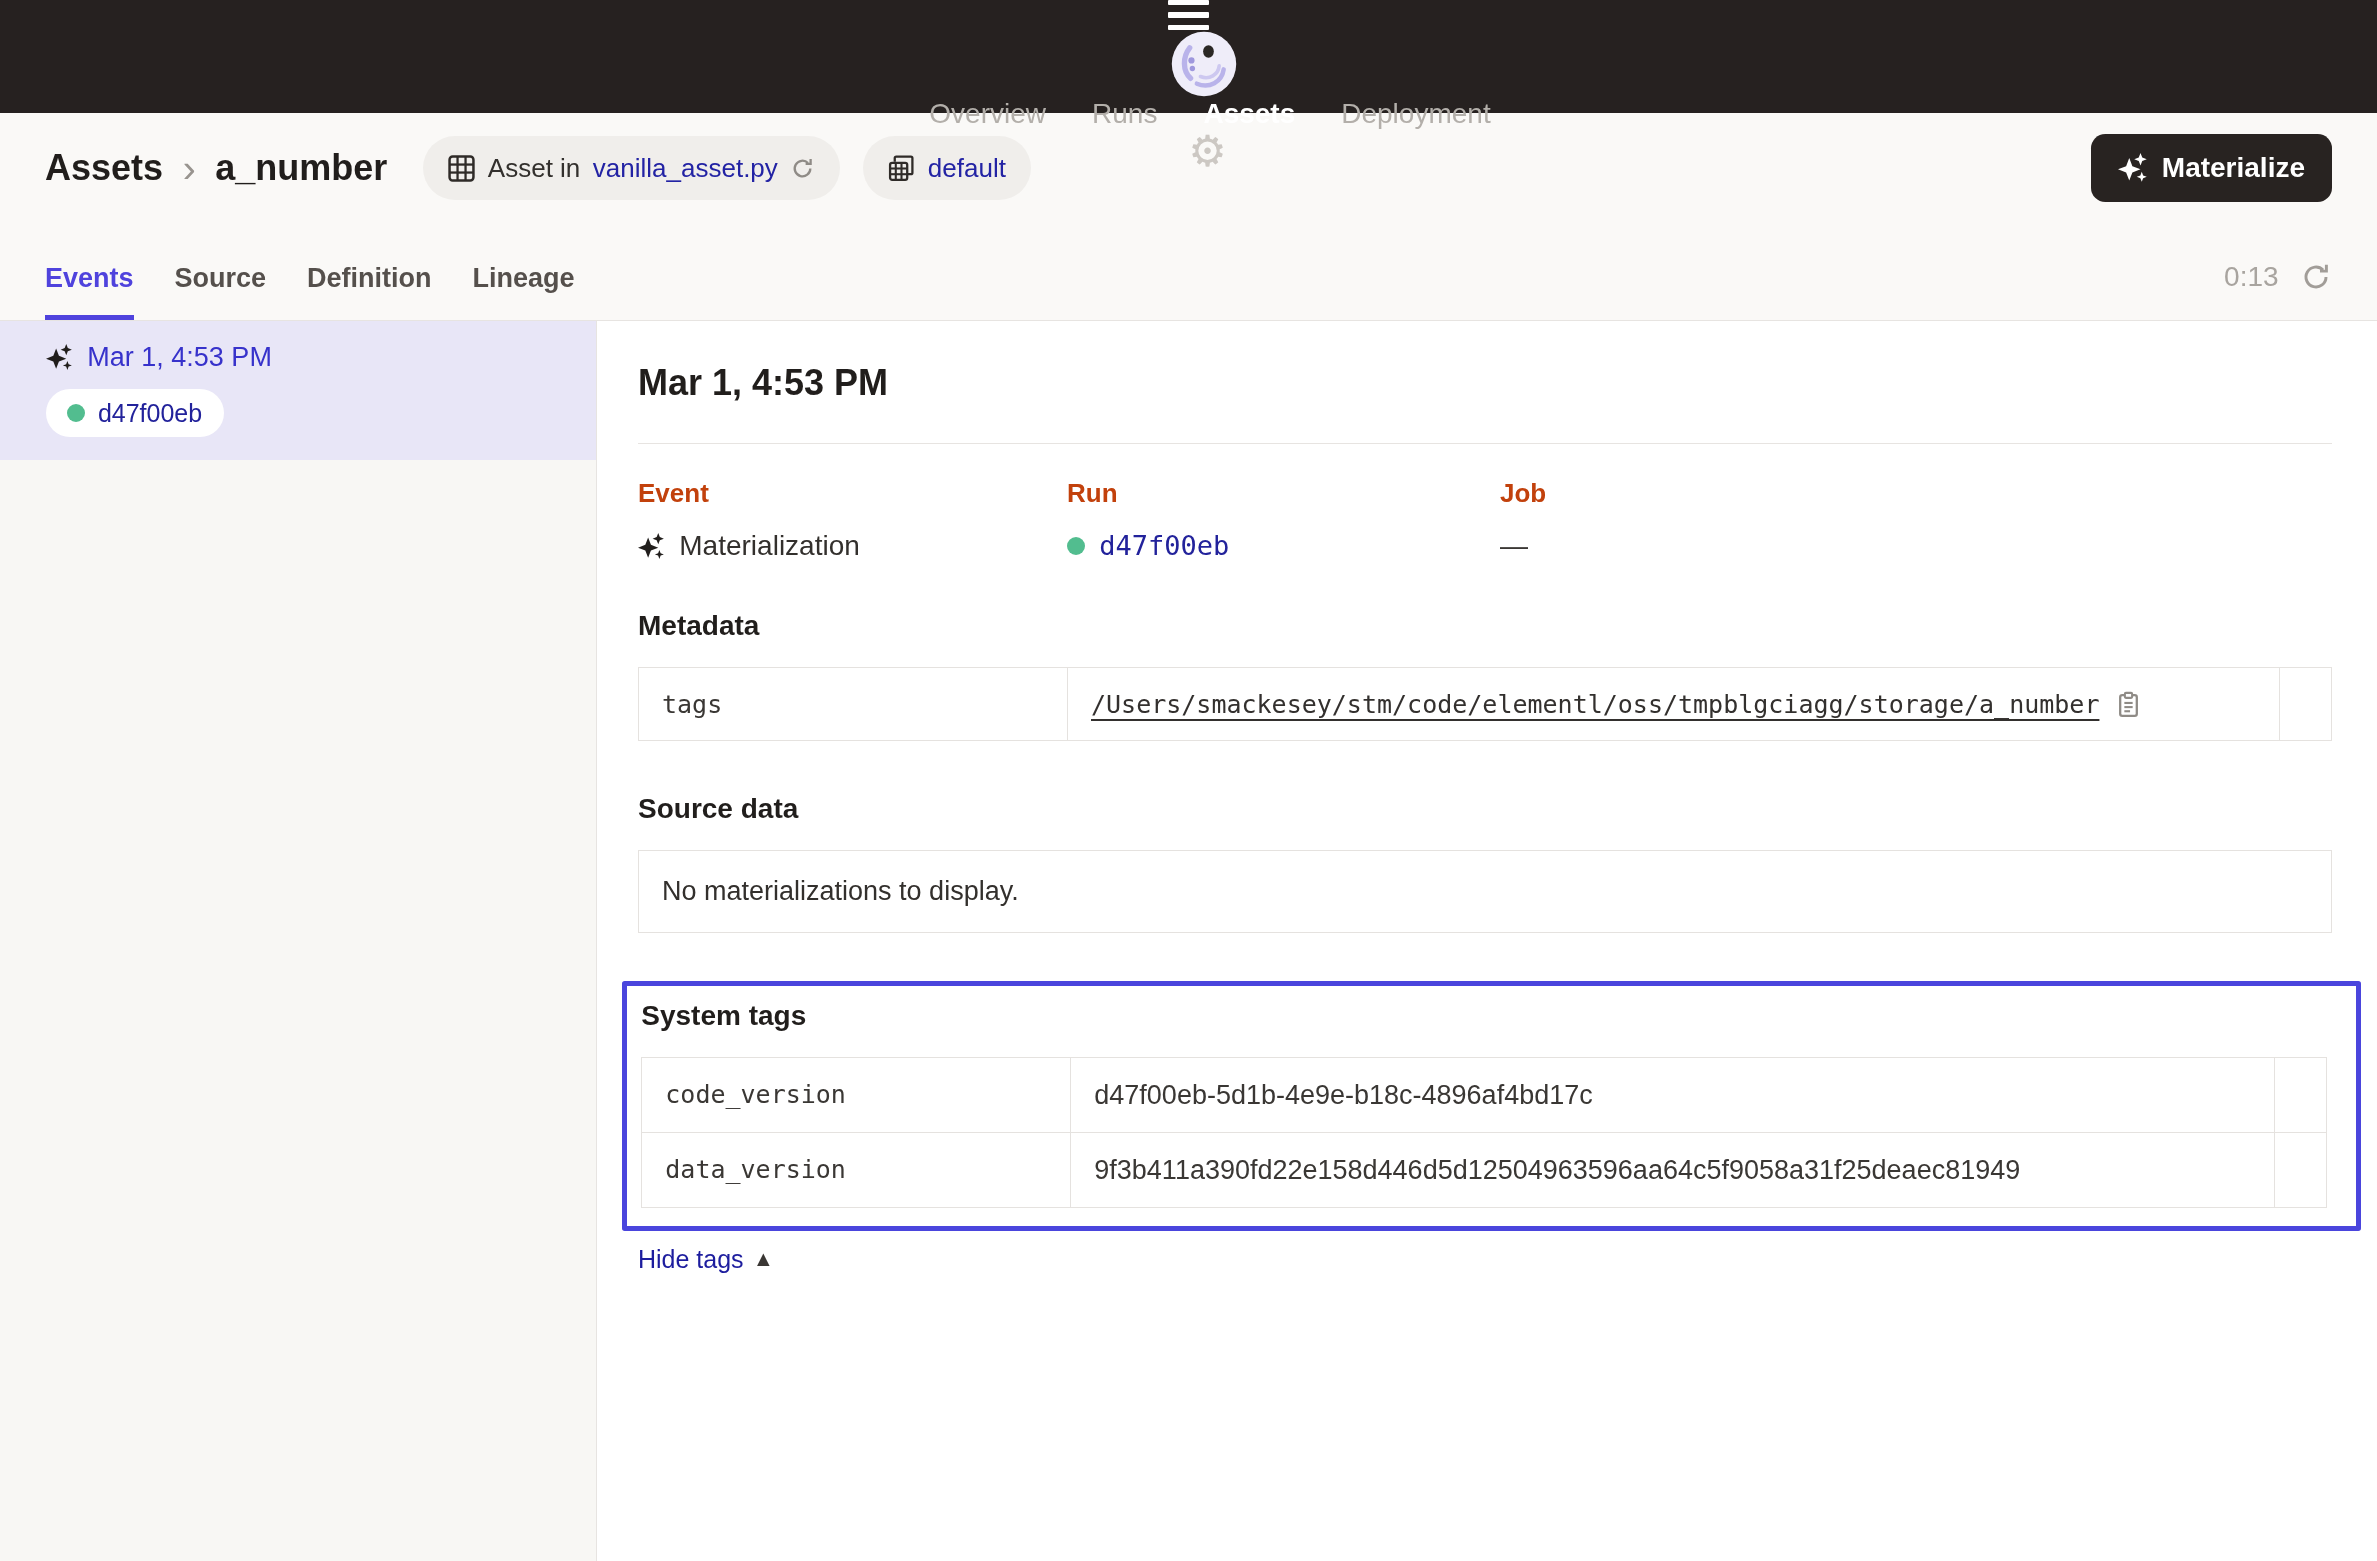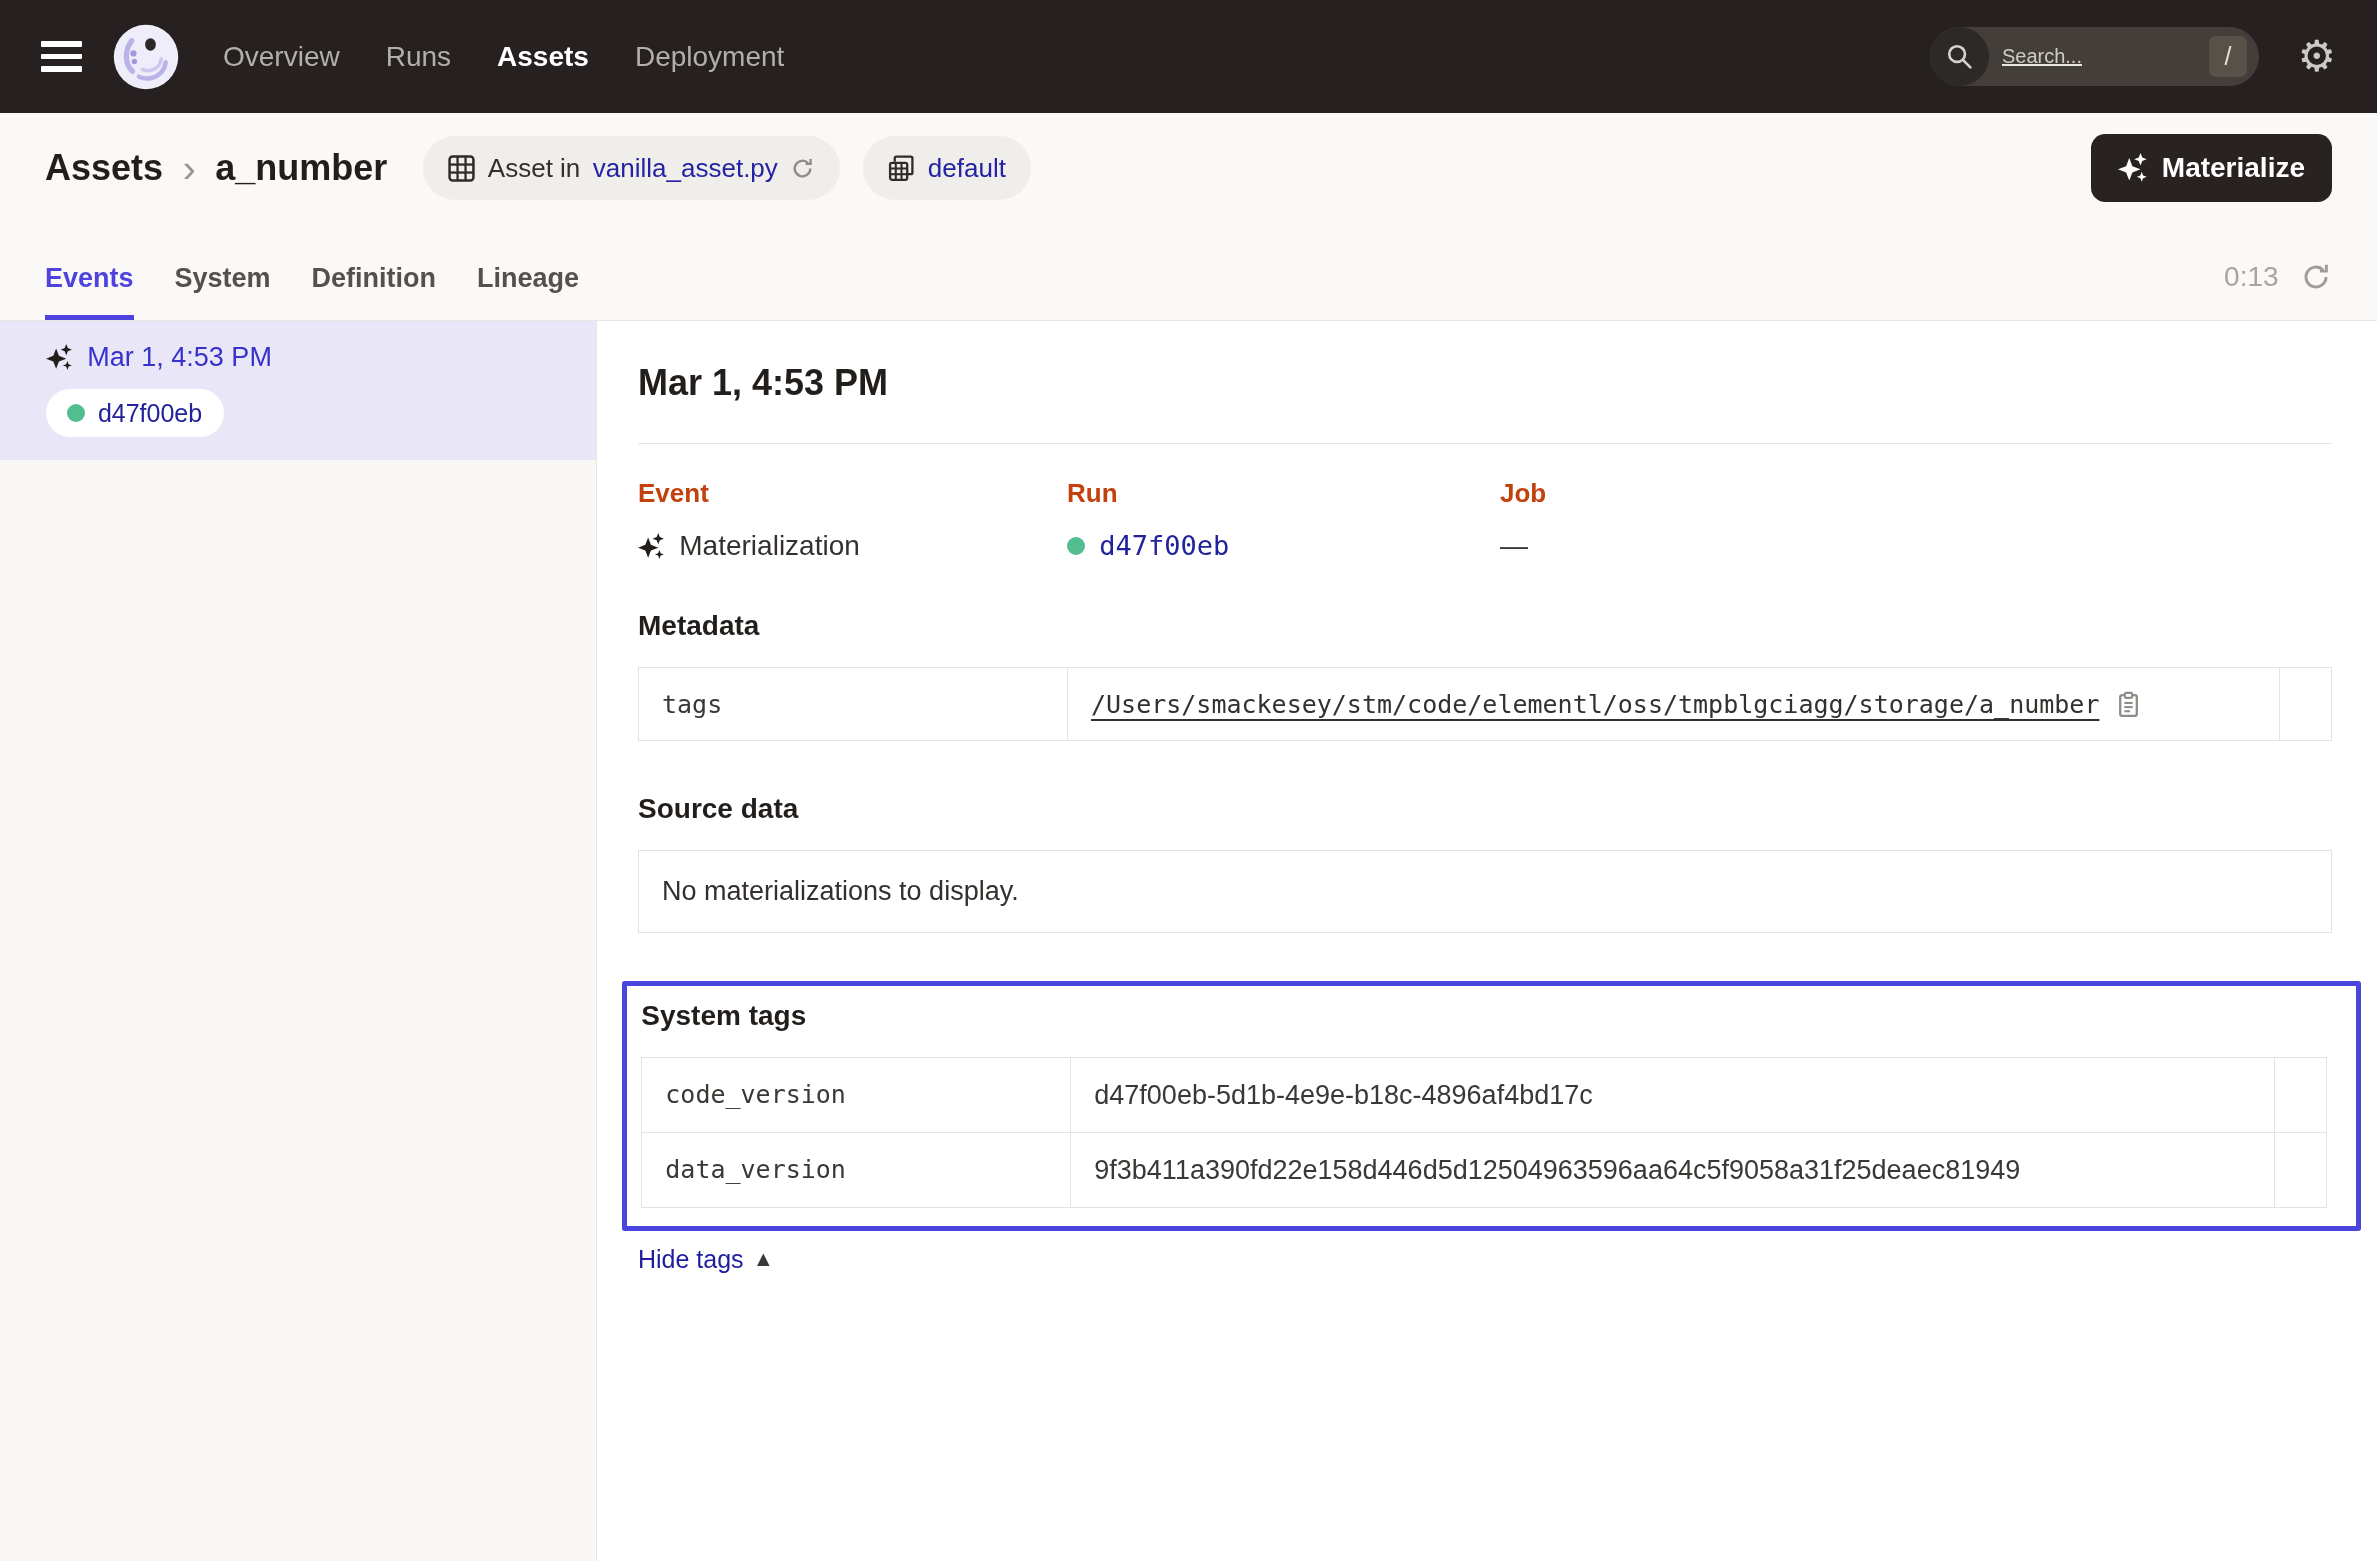--- a/index.html
+++ b/index.html
@@ -9,20 +9,21 @@
     background: #ffffff;
     color: #231f1e;
     overflow: hidden;
   }
   .mono { font-family: "DejaVu Sans Mono", monospace; }
 
   
   .appbar {
     height: 113px; background: #262120; display: flex; align-items: center;
     padding: 0 41px;
+    flex-direction: column;
   }
   .hamburger { width: 41px; display: flex; flex-direction: column; gap: 7.1px; cursor: pointer; }
   .hamburger span { display: block; height: 5.4px; background: #ffffff; border-radius: 0.9px; }
   .logo { width: 68px; height: 68px; margin-left: 30px; }
   .nav { display: flex; align-items: center; gap: 46px; margin-left: 43px; }
   .nav-item { font-size: 28px; font-weight: 500; color: #b3afaa; cursor: pointer; }
   .nav-item.active { color: #ffffff; font-weight: 700; }
   .appbar-spacer { flex: 1; }
   .searchbox {
     width: 329px; height: 59px; background: #433e3a; border-radius: 29.5px;
@@ -236,21 +237,21 @@
         <polygon points="19,15 20.1,17.9 23,19 20.1,20.1 19,23 17.9,20.1 15,19 17.9,17.9"></polygon>
       </svg>
     </span>
     <span>Materialize</span>
   </span>
 </div>
 
 <div class="tabs-row">
   <div class="tabs">
     <span class="tab active">Events</span>
-    <span class="tab">System</span>
+    <span class="tab">Source</span>
     <span class="tab">Definition</span>
     <span class="tab">Lineage</span>
   </div>
   <div class="tabs-spacer"></div>
   <div class="tab-meta">
     <span class="timer">0:13</span>
     <span class="refresh-gray icon">
       <svg viewBox="0 0 24 24" width="32" height="32">
         <path d="M19.5 12a7.5 7.5 0 1 1-2.2-5.3" fill="none" stroke="#a19d98" stroke-width="2.2"></path>
         <polyline points="19.8,2.8 19.8,7.6 15,7.6" fill="none" stroke="#a19d98" stroke-width="2.2"></polyline>

